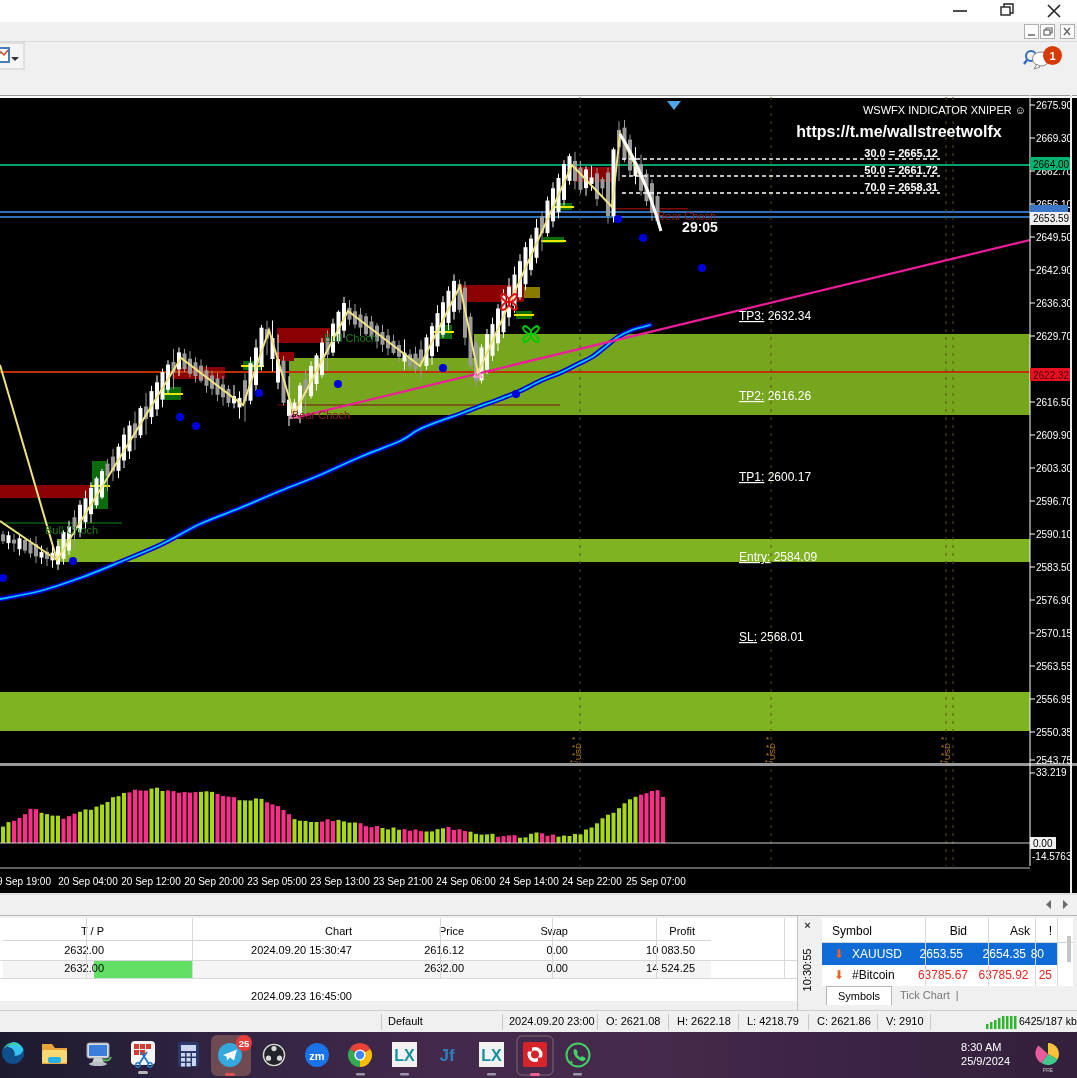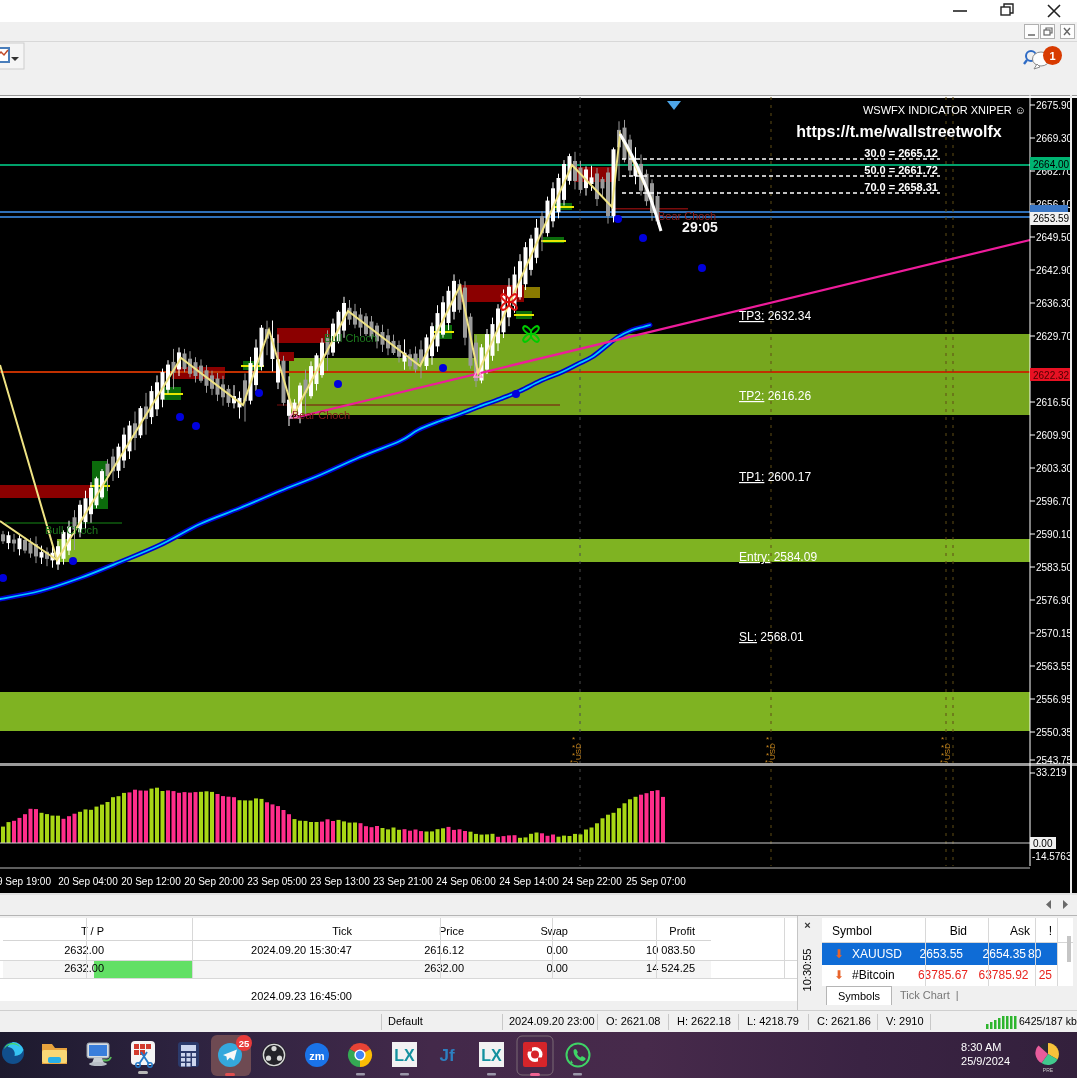--- a/index.html
+++ b/index.html
@@ -627,21 +627,21 @@
     <path d="M 1051 5 L 1046 9.5 L 1051 14 Z" fill="#6a6a6a"></path>
     <path d="M 1063 5 L 1068 9.5 L 1063 14 Z" fill="#6a6a6a"></path>
   </svg>
 </div>
 
 <div class="abs" id="terminal">
   <div id="trades">
     <div class="trow" style="top:0;height:23px;background:#ffffff;border-bottom:1px solid #d5d5d5;">
       <div class="tcell" style="top:7px;right:713px;">S / L</div>
       <div class="tcell" style="top:7px;right:607px;">T / P</div>
-      <div class="tcell" style="top:7px;right:359px;">Tick</div>
+      <div class="tcell" style="top:7px;right:359px;">Chart</div>
       <div class="tcell" style="top:7px;right:247px;">Price</div>
       <div class="tcell" style="top:7px;right:143px;">Swap</div>
       <div class="tcell" style="top:7px;right:16px;">Profit</div>
     </div>
     <div class="trow" style="top:24px;height:18px;background:#ffffff;">
       <div class="tcell" style="right:713px;">2588.00</div>
       <div class="tcell" style="right:607px;">2632.00</div>
       <div class="tcell" style="right:359px;">2024.09.20 15:30:47</div>
       <div class="tcell" style="right:247px;">2616.12</div>
       <div class="tcell" style="right:143px;">0.00</div>
@@ -678,21 +678,21 @@
       <span style="position:absolute;left:10px;top:6px;">Symbol</span>
       <span style="position:absolute;left:95px;top:6px;width:50px;text-align:right;">Bid</span>
       <span style="position:absolute;left:158px;top:6px;width:50px;text-align:right;">Ask</span>
       <span style="position:absolute;left:218px;top:6px;width:12px;text-align:right;">!</span>
     </div>
     <div style="position:absolute;left:0;top:25px;width:235px;height:22px;background:#0f6cd6;color:#fff;">
       <span style="position:absolute;left:12px;top:4px;color:#e8642c;">⬇</span>
       <span style="position:absolute;left:30px;top:4px;">XAUUSD</span>
       <span style="position:absolute;left:91px;top:4px;width:50px;text-align:right;">2653.55</span>
       <span style="position:absolute;left:154px;top:4px;width:50px;text-align:right;">2654.35</span>
-      <span style="position:absolute;left:206px;top:4px;width:24px;text-align:left;">80</span>
+      <span style="position:absolute;left:198px;top:4px;width:24px;text-align:right;">80</span>
     </div>
     <div style="position:absolute;left:0;top:47px;width:235px;height:21px;background:#fff;color:#e8251f;">
       <span style="position:absolute;left:12px;top:3px;color:#e8642c;">⬇</span>
       <span style="position:absolute;left:30px;top:3px;color:#000;">#Bitcoin</span>
       <span style="position:absolute;left:91px;top:3px;width:55px;text-align:right;">63785.67</span>
       <span style="position:absolute;left:154px;top:3px;width:55px;text-align:center;">63785.92</span>
       <span style="position:absolute;left:206px;top:3px;width:24px;text-align:right;">25</span>
     </div>
     <div style="position:absolute;left:0;top:68px;width:251px;height:20px;background:#f0f0f0;">
       <div style="position:absolute;left:4px;top:0;width:66px;height:19px;background:#fff;border:1px solid #b5b5b5;border-bottom:none;text-align:center;font-size:11px;padding-top:3px;">Symbols</div>

